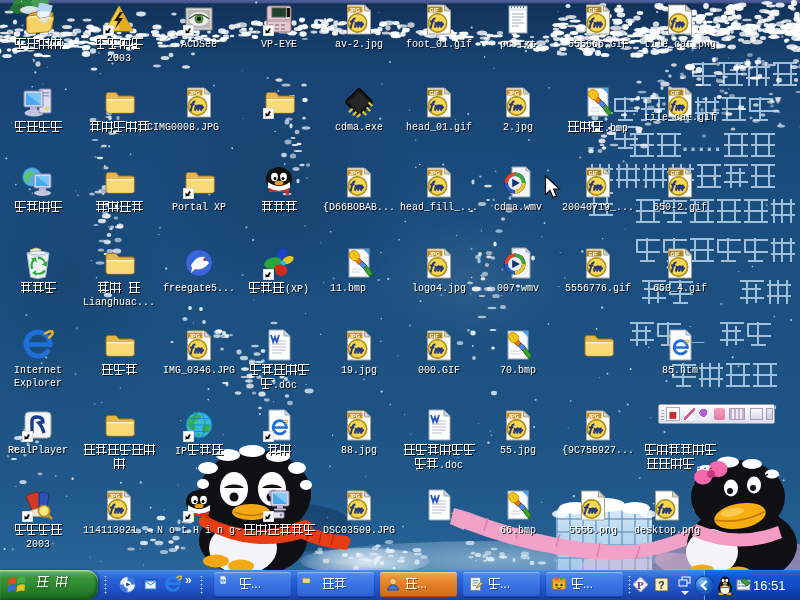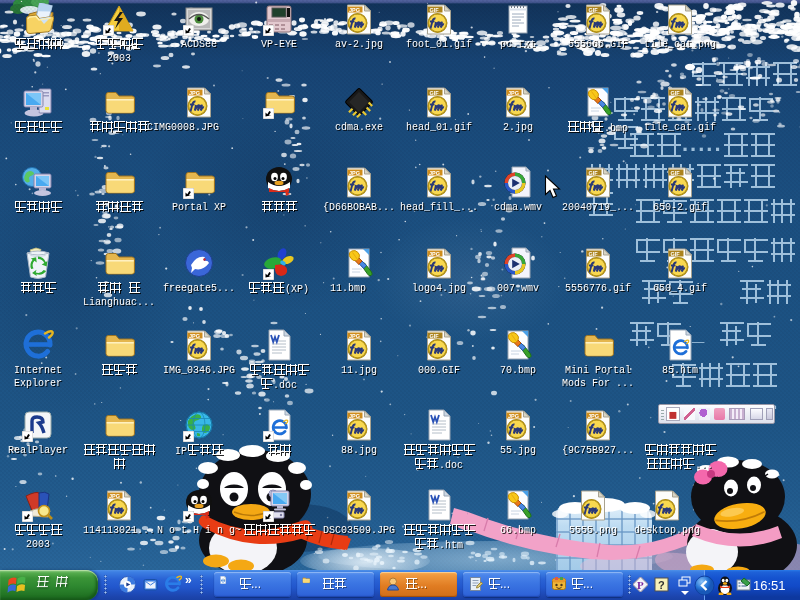--- a/index.html
+++ b/index.html
@@ -1926,21 +1926,21 @@
     </div>
     <svg class="ic" style="left:582px;top:86px" width="32" height="32">
       <use href="#paint"></use>
     </svg>
     <div class="lb" style="left:553px;top:121px">
       <div><i class="k a0"></i><i class="k a3"></i><i class="k a0"></i>.bmp</div>
     </div>
     <svg class="ic" style="left:664px;top:86px" width="32" height="32">
       <use href="#fwgif"></use>
     </svg>
-    <div class="lb" style="left:635px;top:121px">
+    <div class="lb" style="left:635px;top:111px">
       <div>tile_cat.gif</div>
     </div>
     <svg class="ic" style="left:22px;top:166px" width="32" height="32">
       <use href="#network"></use>
     </svg>
     <div class="lb" style="left:-7px;top:201px">
       <div><i class="k a1"></i><i class="k a2"></i><i class="k a3"></i><i class="k a1"></i></div>
     </div>
     <svg class="ic" style="left:103px;top:166px" width="32" height="32">
       <use href="#folder"></use>
@@ -2074,41 +2074,37 @@
       <use href="#word"></use>
     </svg>
     <div class="lb" style="left:234px;top:364px">
       <div><i class="k a1"></i><i class="k a2"></i><i class="k a0"></i><i class="k a3"></i><i class="k a1"></i></div>
       <div><i class="k a1"></i>.doc</div>
     </div>
     <svg class="ic" style="left:343px;top:329px" width="32" height="32">
       <use href="#fwjpg"></use>
     </svg>
     <div class="lb" style="left:314px;top:364px">
-      <div>11.jpg</div>
+      <div>19.jpg</div>
     </div>
     <svg class="ic" style="left:423px;top:329px" width="32" height="32">
       <use href="#fwgif"></use>
     </svg>
     <div class="lb" style="left:394px;top:364px">
       <div>000.GIF</div>
     </div>
     <svg class="ic" style="left:502px;top:329px" width="32" height="32">
       <use href="#paint"></use>
     </svg>
     <div class="lb" style="left:473px;top:364px">
       <div>70.bmp</div>
     </div>
     <svg class="ic" style="left:582px;top:329px" width="32" height="32">
       <use href="#folder"></use>
     </svg>
-    <div class="lb" style="left:553px;top:364px">
-      <div>Mini Portal</div>
-      <div>Mods For ...</div>
-    </div>
     <svg class="ic" style="left:664px;top:329px" width="32" height="32">
       <use href="#iepage"></use>
     </svg>
     <div class="lb" style="left:635px;top:364px">
       <div>85.htm</div>
     </div>
     <svg class="ic" style="left:22px;top:409px" width="32" height="32">
       <use href="#real"></use>
     </svg>
     <svg class="ic" style="left:22px;top:431px" width="11" height="11">
@@ -2207,24 +2203,20 @@
     </div>
     <svg class="ic" style="left:343px;top:489px" width="32" height="32">
       <use href="#fwjpg"></use>
     </svg>
     <div class="lb" style="left:314px;top:524px">
       <div>DSC03509.JPG</div>
     </div>
     <svg class="ic" style="left:423px;top:489px" width="32" height="32">
       <use href="#word"></use>
     </svg>
-    <div class="lb" style="left:394px;top:524px">
-      <div><i class="k a0"></i><i class="k a1"></i><i class="k a2"></i><i class="k a3"></i><i class="k a1"></i><i class="k a1"></i></div>
-      <div><i class="k a1"></i><i class="k a2"></i>.htm</div>
-    </div>
     <svg class="ic" style="left:502px;top:489px" width="32" height="32">
       <use href="#paint"></use>
     </svg>
     <div class="lb" style="left:473px;top:524px">
       <div>66.bmp</div>
     </div>
     <svg class="ic" style="left:577px;top:489px" width="32" height="32">
       <use href="#fw"></use>
     </svg>
     <div class="lb" style="left:548px;top:524px">

